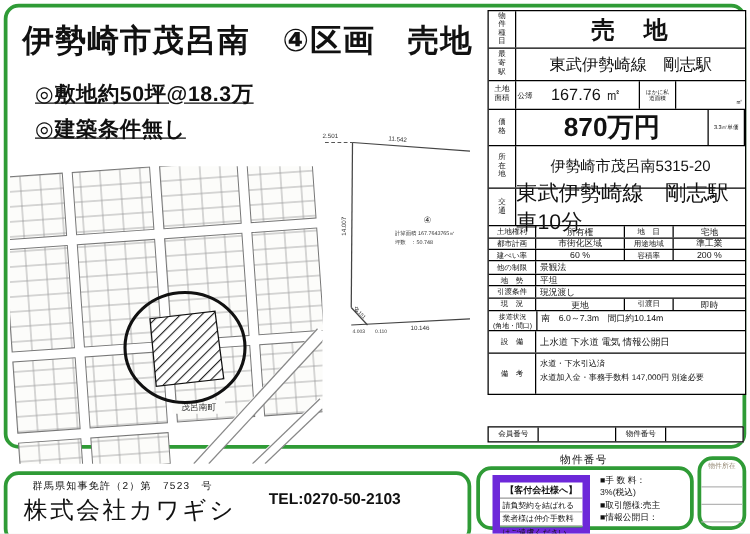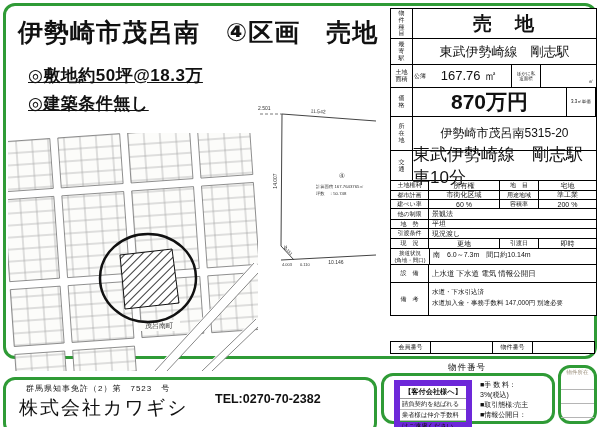--- a/index.html
+++ b/index.html
@@ -226,21 +226,21 @@
     <div class="cell" style="width:62px;border-right:1px solid #000"></div>
     <div class="cell" style="width:40px;border-right:1px solid #000">物件番号</div>
     <div class="cell grow"></div>
   </div>
 
   <div class="bukken-float">物件番号</div>
 
   <div class="gbox company-box">
     <div class="license">群馬県知事免許（2）第　7523　号</div>
     <div class="cname">株式会社カワギシ</div>
-    <div class="ctel">TEL:0270-70-2382</div>
+    <div class="ctel">TEL:0270-50-2103</div>
   </div>
 
   <div class="gbox partner-box">
     <div class="inner-note">
       <div class="hd">【客付会社様へ】</div>
       <div class="ln">請負契約を結ばれる</div>
       <div class="ln">業者様は仲介手数料</div>
       <div class="ln">はご遠慮ください</div>
     </div>
     <div class="fees">

